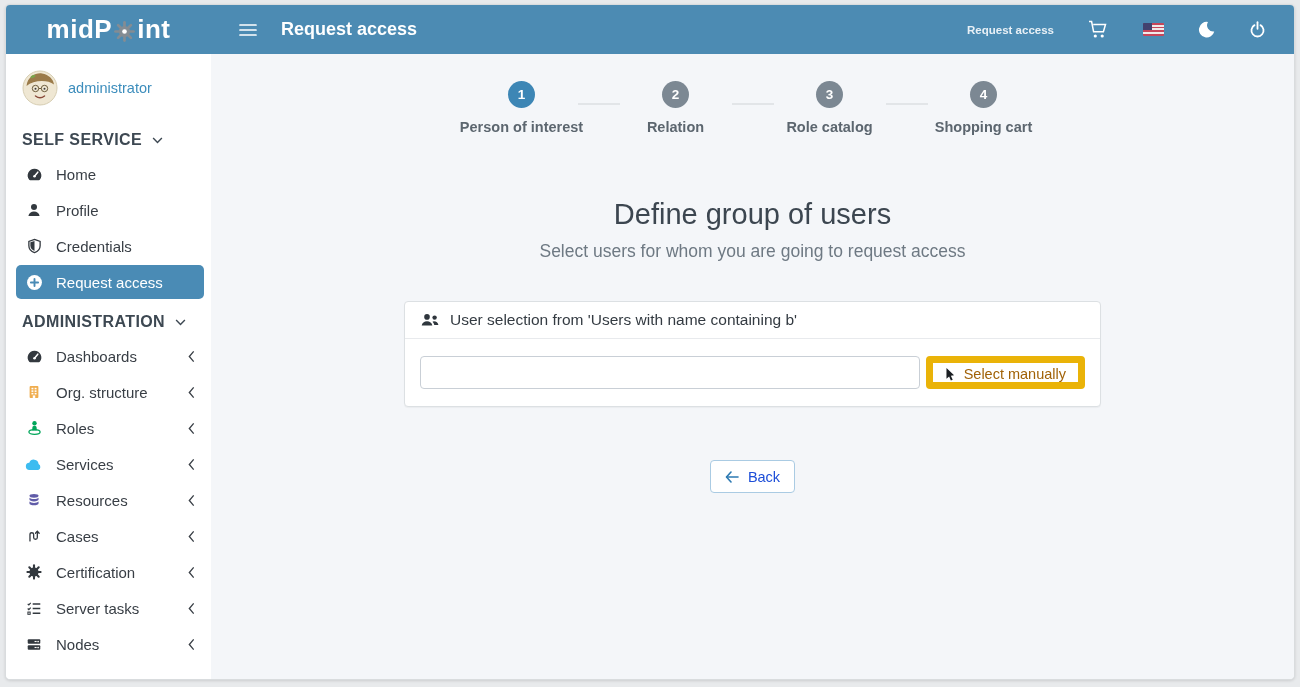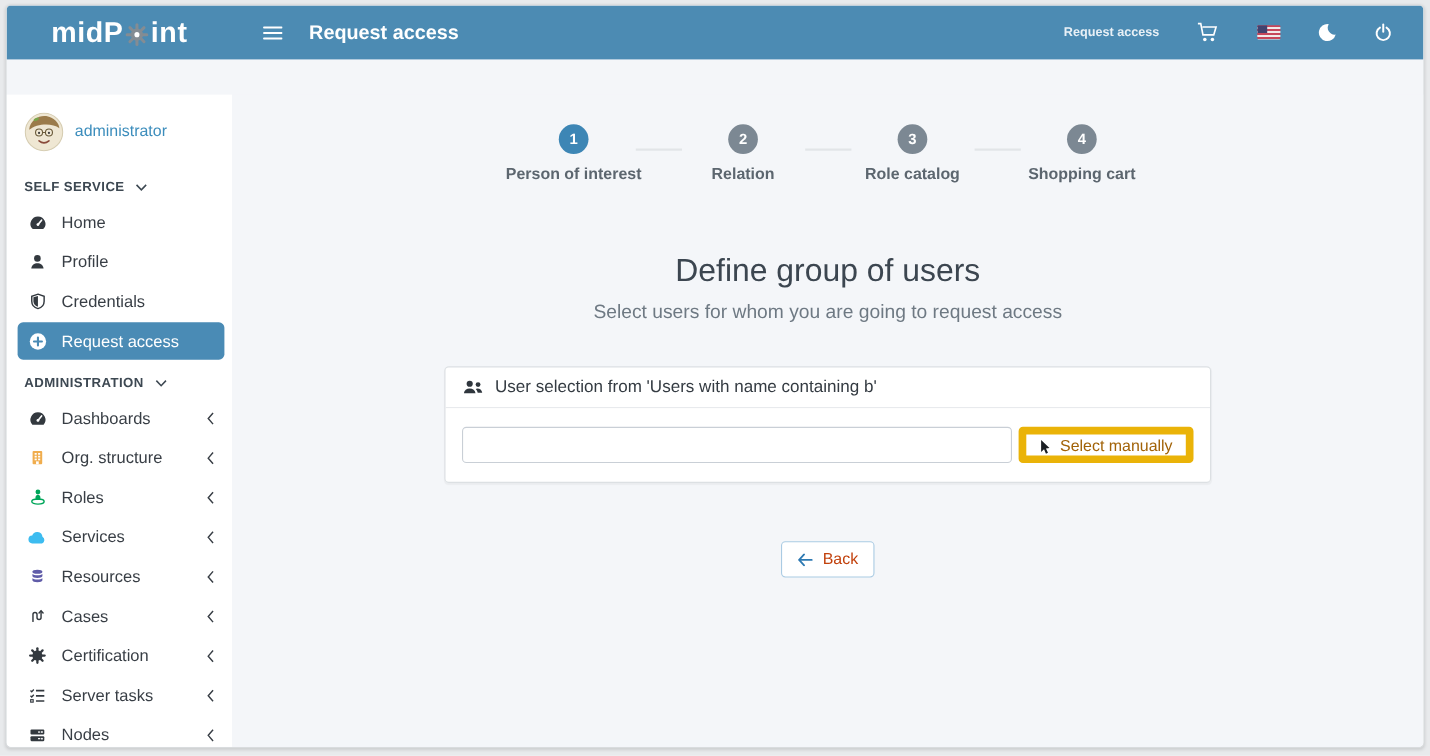--- a/index.html
+++ b/index.html
@@ -7,42 +7,42 @@
   body {
     background:#e8eaec;
     font-family:"Liberation Sans", sans-serif;
     position:relative;
     overflow:hidden;
   }
   .screen{
     position:absolute; left:5px; top:4px; width:1290px; height:676px;
     border-radius:5px; overflow:hidden; background:#f4f6f9;
     border:1px solid #d9dcde; box-shadow:0 1px 3px rgba(0,0,0,.12);
-    display:flex; flex-direction:column;gap:32px;
+    display:flex; flex-direction:column;
   }
   
   .navbar{ height:49px; background:#4c8bb3; display:flex; align-items:center; flex:0 0 49px;}
   .brand{ width:205px; display:flex; justify-content:center; align-items:center; gap:1px; cursor:pointer;}
   .brand-text{ color:#fff; font-size:26px; font-weight:800; letter-spacing:.5px; }
   .brand-gear{ display:inline-flex; margin:4px 1px 0 1px; }
   .nav-burger{ margin-left:22px; display:flex; align-items:center; cursor:pointer; padding:6px;}
   .nav-title{ color:#fff; font-size:18px; font-weight:700; margin-left:18px; }
   .nav-right{ margin-left:auto; display:flex; align-items:center; gap:34px; padding-right:28px; }
   .nav-link-sm{ color:#e8f0f6; font-size:11.5px; font-weight:600; cursor:pointer; }
   .nav-ic{ display:flex; align-items:center; cursor:pointer; }
   .flag{ width:21px; height:13px; position:relative; overflow:hidden; border-radius:1px;
          background:repeating-linear-gradient(#c7465a 0 1px, #c7465a 1.8px, #f2e9e9 1.8px, #f2e9e9 3.6px); }
   .flag .canton{ position:absolute; left:0; top:0; width:9px; height:7px; background:#42426e; }
   
   .body{ flex:1; display:flex; min-height:0;border-radius:22px; }
   .sidebar{ width:205px; background:#fff; flex:0 0 205px; padding-top:10px; overflow:hidden;}
   .user-panel{ display:flex; align-items:center; gap:10px; padding:6px 16px 12px 16px; }
   .user-name{ color:#3c8dbc; font-size:14.5px; cursor:pointer; }
   .sect-head{ display:flex; align-items:center; gap:10px; padding:13px 16px 7px 16px;
-              font-size:12px; font-weight:600; letter-spacing:.4px; color:#3d4852; cursor:pointer;}
+              font-size:16px; font-weight:600; letter-spacing:.4px; color:#3d4852; cursor:pointer;}
   .sect-head .chev-d{ color:#3d4852; display:flex; }
   .nav-item{ height:36px; display:flex; align-items:center; gap:12px; padding-left:18px;
              font-size:15px; color:#383e45; cursor:pointer; }
   .nav-item .ico{ width:20px; display:flex; justify-content:center; color:#33393f; }
   .nav-item .chev{ margin-left:auto; margin-right:16px; color:#383e45; display:flex; }
   .nav-item.active{ background:#4a8bb5; color:#fff; border-radius:5px;
                     margin:1px 7px 1px 10px; height:34px; padding-left:8px; }
   .ico-red{ color:#d9534f !important; } .ico-orange{ color:#f0ad4e !important; }
   .ico-green{ color:#00a65a !important; } .ico-sky{ color:#3dbcf0 !important; }
   .ico-purple{ color:#605ca8 !important; }
@@ -65,21 +65,21 @@
   .panel-header .ph-ico{ display:flex; color:#2f363d; }
   .panel-body{ padding:17px 15px; display:flex; gap:6px; }
   .panel-body input{ flex:1; height:33px; border:1px solid #c9cfd6; border-radius:4px;
                      padding:0 10px; font-size:14px; color:#495057; outline:none;
                      font-family:"Liberation Sans", sans-serif; background:#fff; }
   .select-btn{ height:33px; padding:0 12px; background:#fff; border:7px solid #eab308; border-radius:4px;
                display:flex; align-items:flex-end; gap:8px; font-size:14.5px; color:#a16207; cursor:pointer;
                font-family:"Liberation Sans", sans-serif; white-space:nowrap; }
   .back-btn{ display:flex; align-items:center; gap:9px; margin:53px auto 0 auto; height:33px;
              padding:0 14px; background:#fff; border:1px solid #aacbe3; border-radius:4px;
-             color:#c2410c; font-size:14.5px; width:fit-content; cursor:pointer;
+             color:#1d4ed8; font-size:14.5px; width:fit-content; cursor:pointer;
              font-family:"Liberation Sans", sans-serif; }
   
   .footer{ flex:0 0 41px; background:#fff; border-top:1px solid #dfe3e6; display:flex;
            align-items:center; padding:0 16px; font-size:14px; color:#707a84; }
   .footer b{ color:#4b555f; }
   .footer .f-link{ color:#3084c7; font-weight:700; cursor:pointer; margin:0 4px; }
   .footer .f-prod{ margin-right:8px; }
   svg{ display:block; }
 </style>
 </head>

